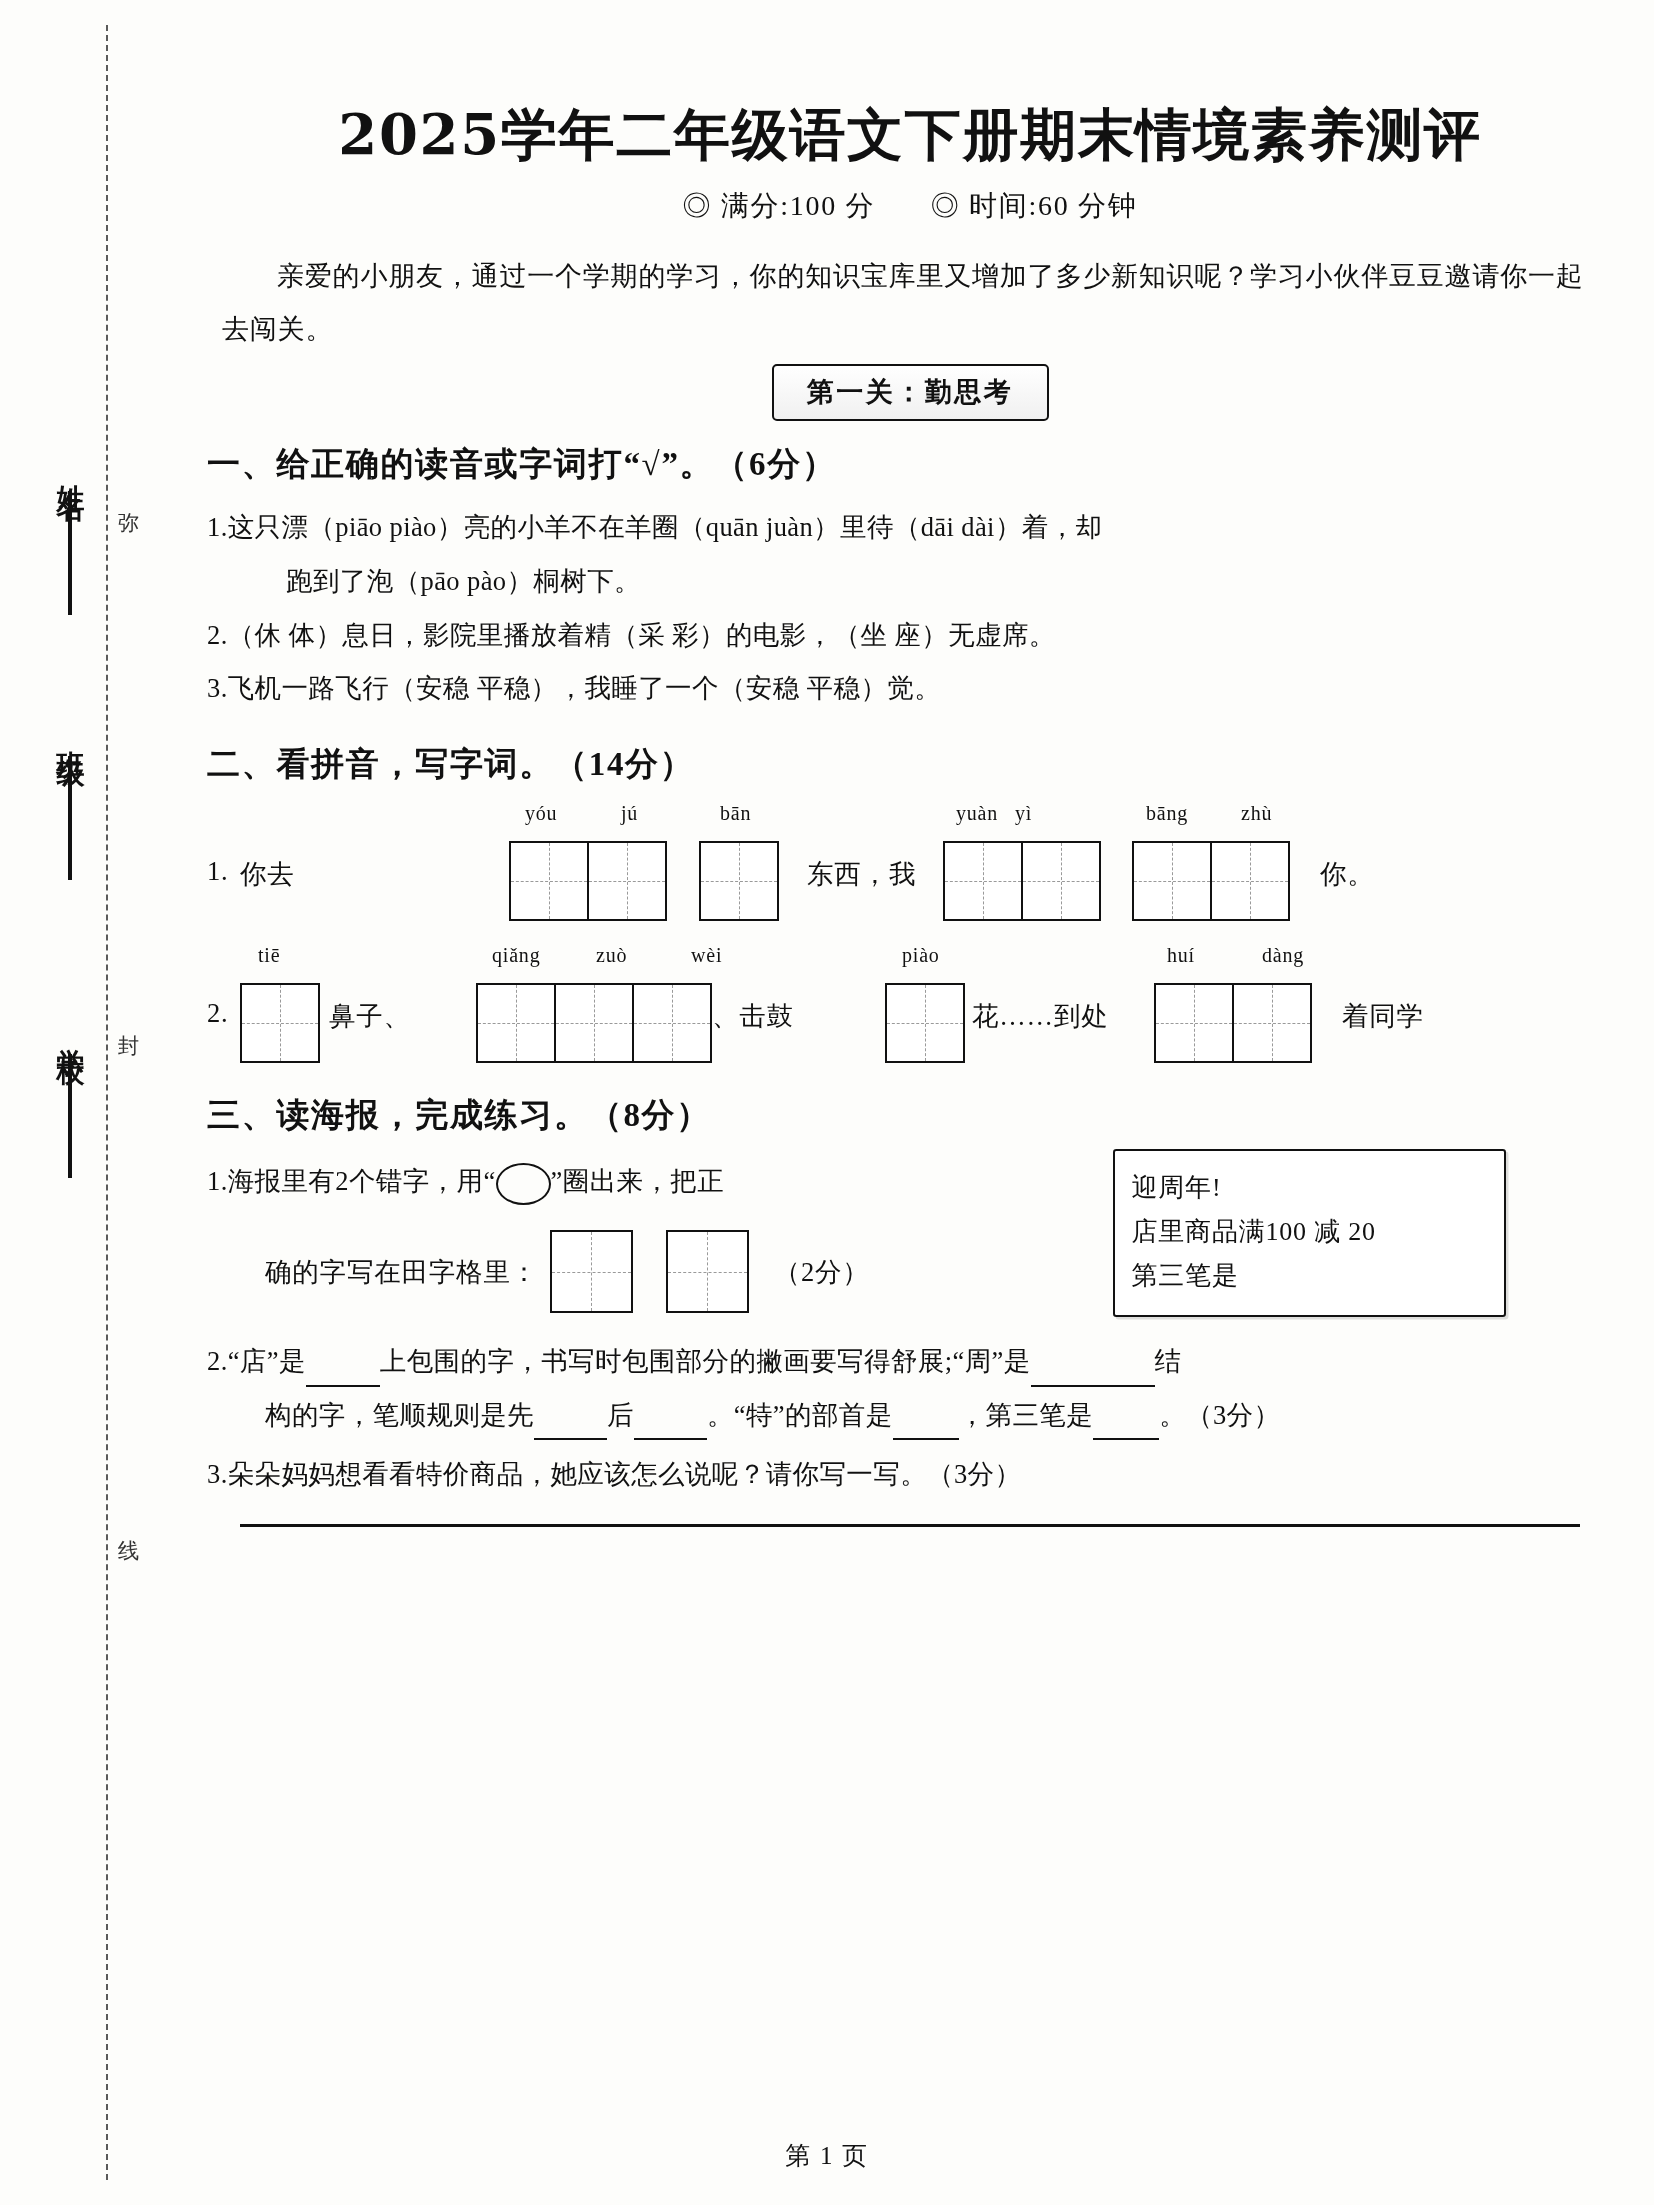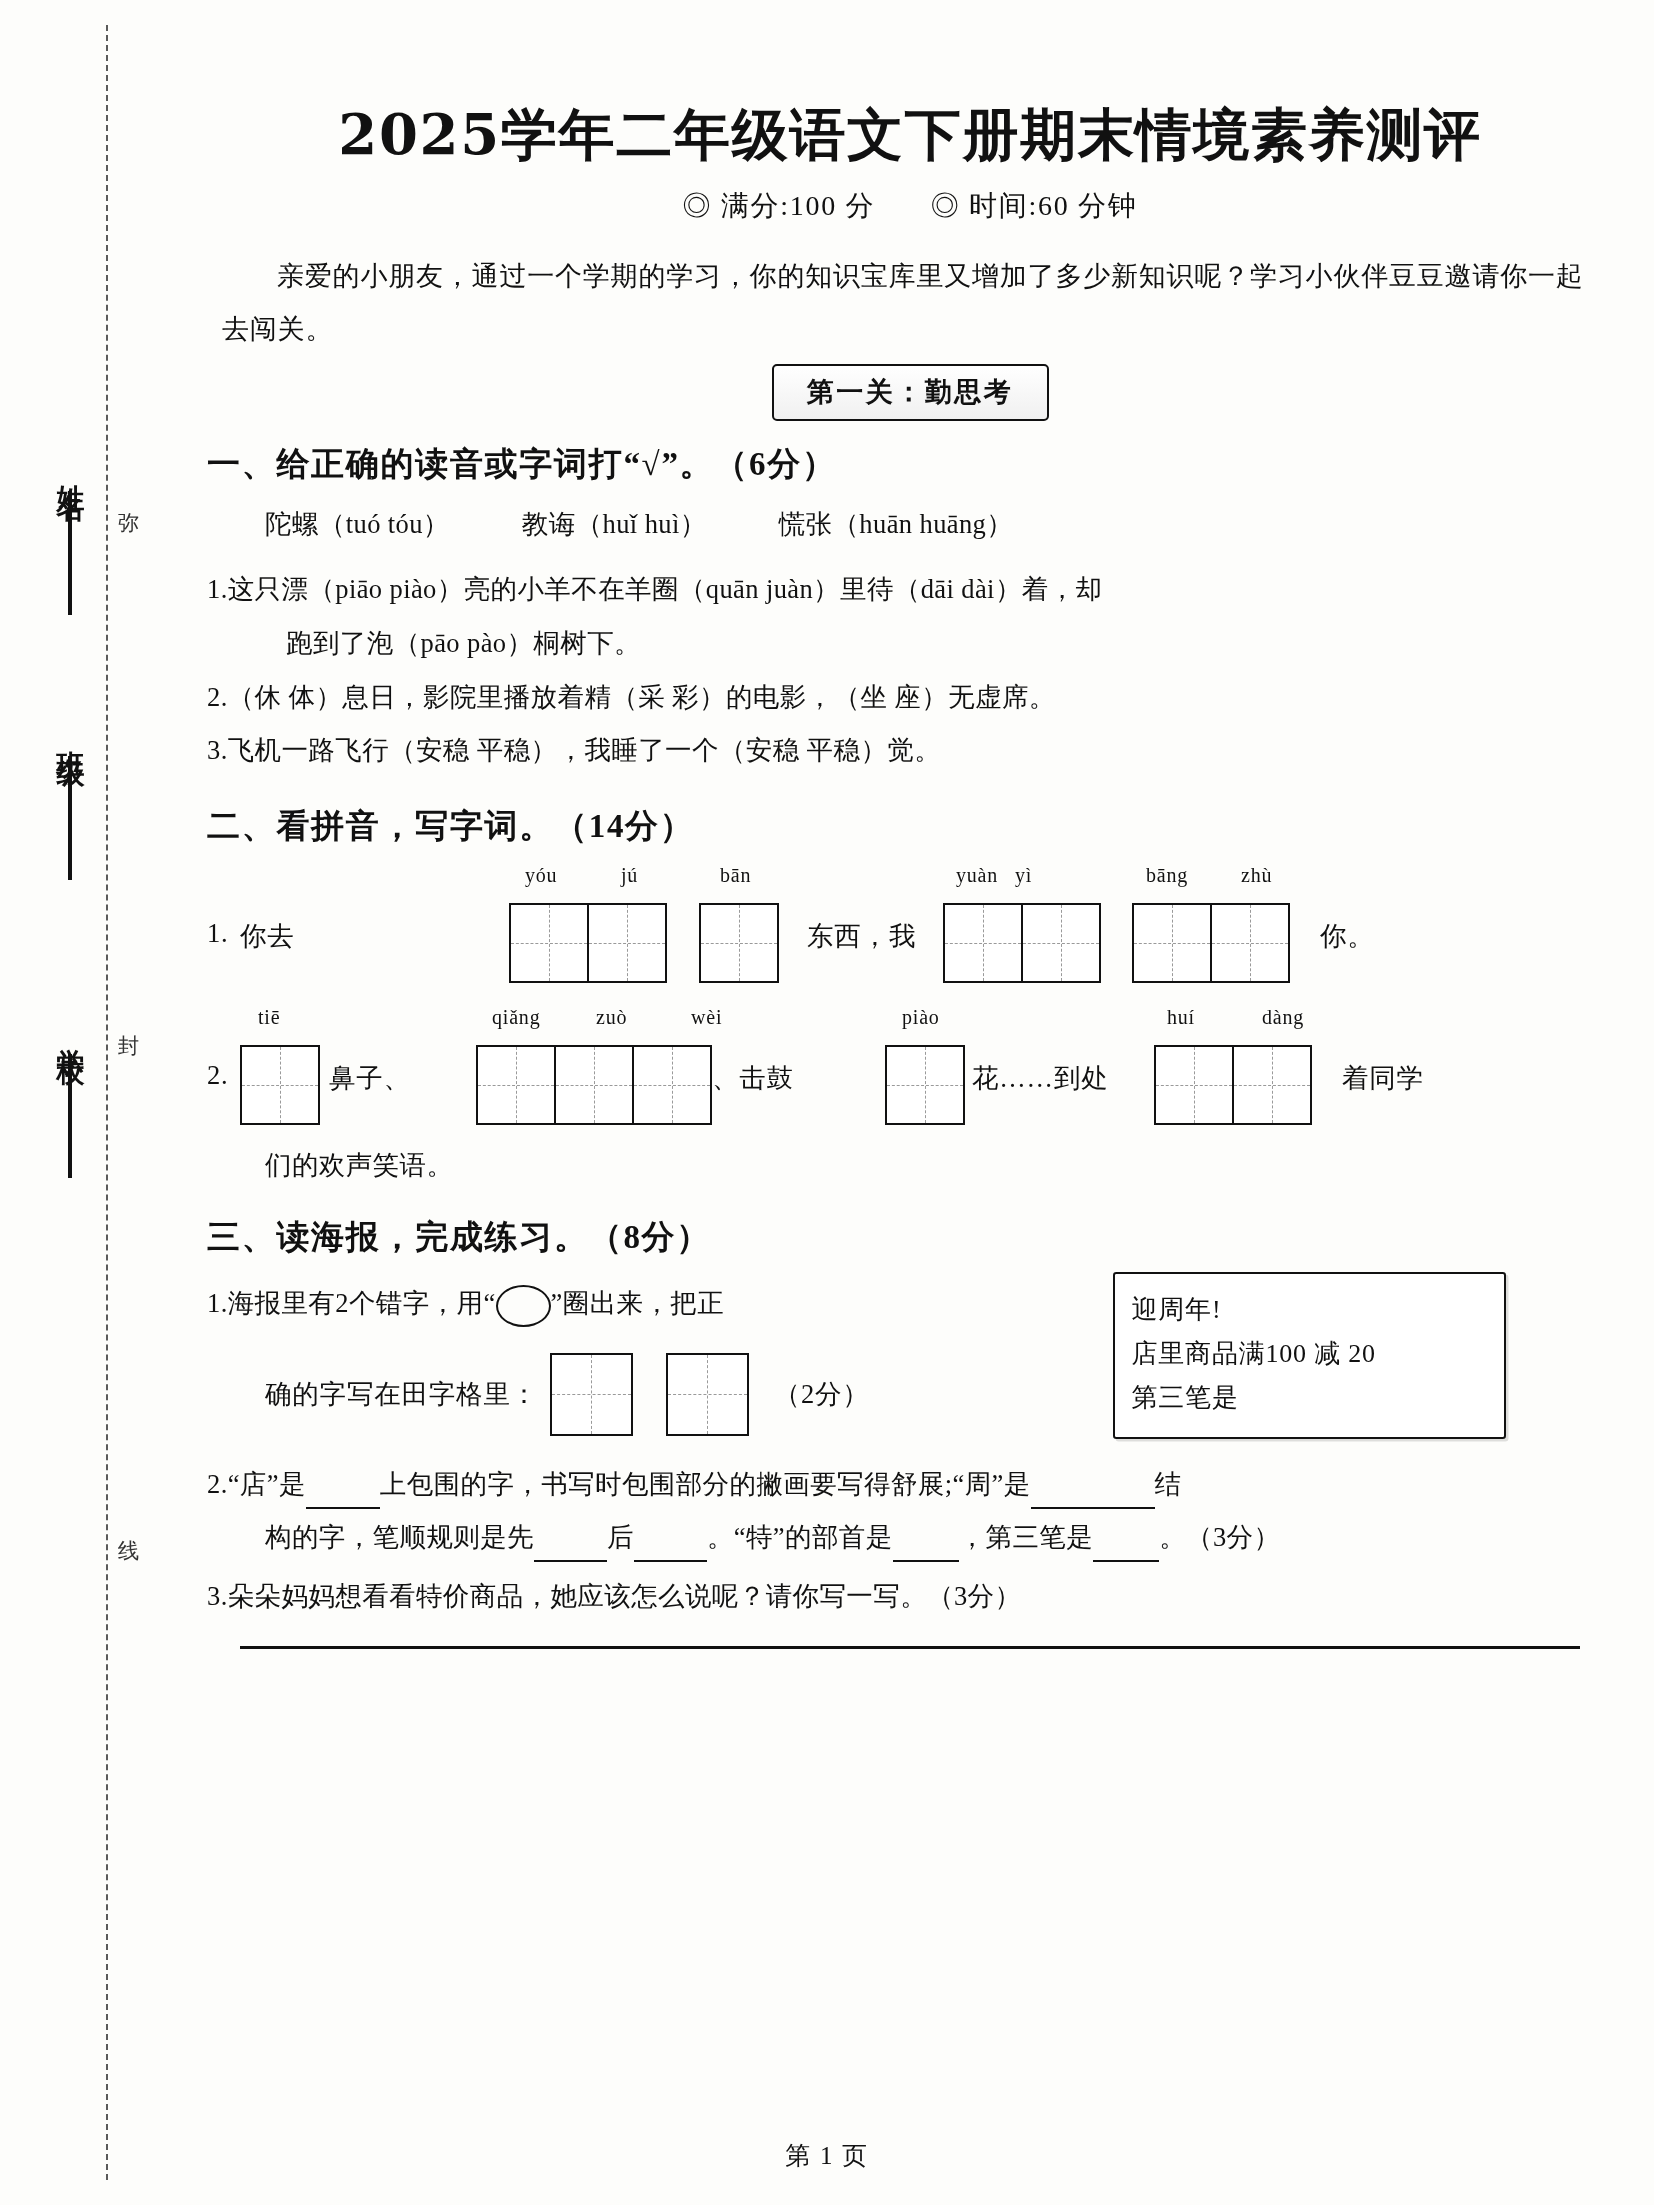--- a/index.html
+++ b/index.html
@@ -252,27 +252,20 @@
       <span class="sep"></span>
       <span>◎ 时间:60 分钟</span>
     </div>
 
     <p class="intro">亲爱的小朋友，通过一个学期的学习，你的知识宝库里又增加了多少新知识呢？学习小伙伴豆豆邀请你一起去闯关。</p>
 
     <div class="stage-banner">第一关：勤思考</div>
 
     <div class="q-head">一、给正确的读音或字词打“√”。（6分）</div>
 
-    <div class="line indent-1">
-      <span><span>陀螺</span><span>（tuó  tóu）</span></span>
-      <span class="wide-gap"></span>
-      <span><span>教诲</span><span>（huǐ  huì）</span></span>
-      <span class="wide-gap"></span>
-      <span><span>慌张</span><span>（huān  huāng）</span></span>
-    </div>
 
     <div class="line" style="margin-top:15px;">1.这只漂（piāo  piào）亮的小羊不在羊圈（quān  juàn）里待（dāi  dài）着，却</div>
     <div class="line indent-2">跑到了泡（pāo  pào）桐树下。</div>
     <div class="line">2.（休  体）息日，影院里播放着精（采  彩）的电影，（坐  座）无虚席。</div>
     <div class="line">3.飞机一路飞行（安稳  平稳），我睡了一个（安稳  平稳）觉。</div>
 
     <div class="q-head" style="margin-top:28px;">二、看拼音，写字词。（14分）</div>
 
     <div class="pinyin-row" style="margin-top:15px; height:33px;">
       <span class="pinyin" style="left:318px;">yóu</span>
@@ -326,21 +319,20 @@
       <span class="inline-text" style="position:absolute; left:505px; top:21.5px;">、击鼓</span>
       <span class="tzg" style="position:absolute; left:678px; top:6.6px; width:76px; height:76px;"></span>
       <span class="inline-text" style="position:absolute; left:765px; top:21.5px;">花……到处</span>
       <span class="tzg-group" style="position:absolute; left:947px; top:6.6px;">
         <span class="tzg" style="width:76px; height:76px;"></span>
         <span class="tzg" style="width:76px; height:76px;"></span>
       </span>
       <span class="inline-text" style="position:absolute; left:1135px; top:21.5px;">着同学</span>
     </div>
 
-    <div class="line indent-1" style="margin-top:10px;">们的欢声笑语。</div>
 
     <div class="q-head" style="margin-top:25px;">三、读海报，完成练习。（8分）</div>
 
     <div style="position:relative; height:182px;">
       <div class="line" style="position:absolute; left:0; top:3.3px;">
         <span>1.海报里有2个错字，用“</span><span class="circle-mark"></span><span>”圈出来，把正</span>
       </div>
       <div style="position:absolute; left:58px; top:81px;">
         <span class="inline-text">确的字写在田字格里：</span>
         <span class="tzg" style="width:79px; height:79px; margin-left:8.3px;"></span>

